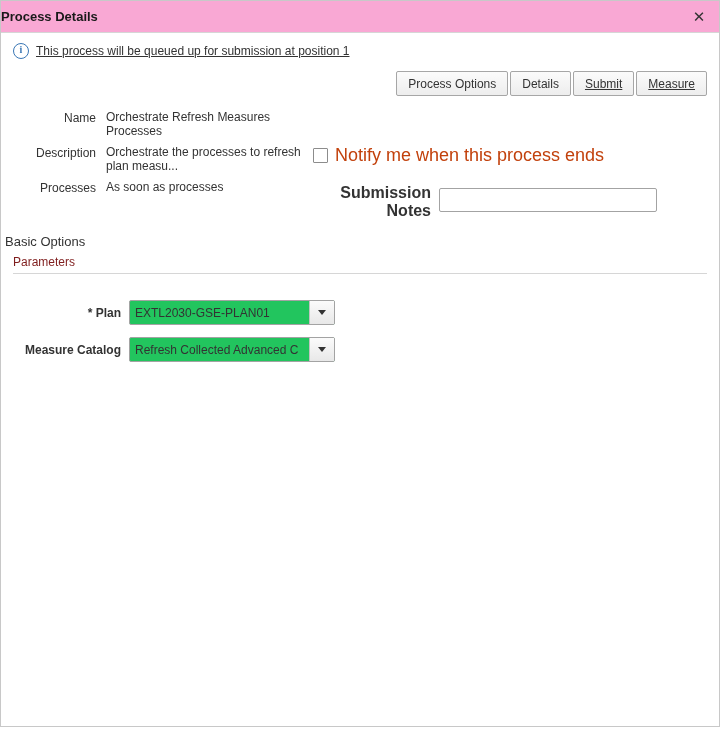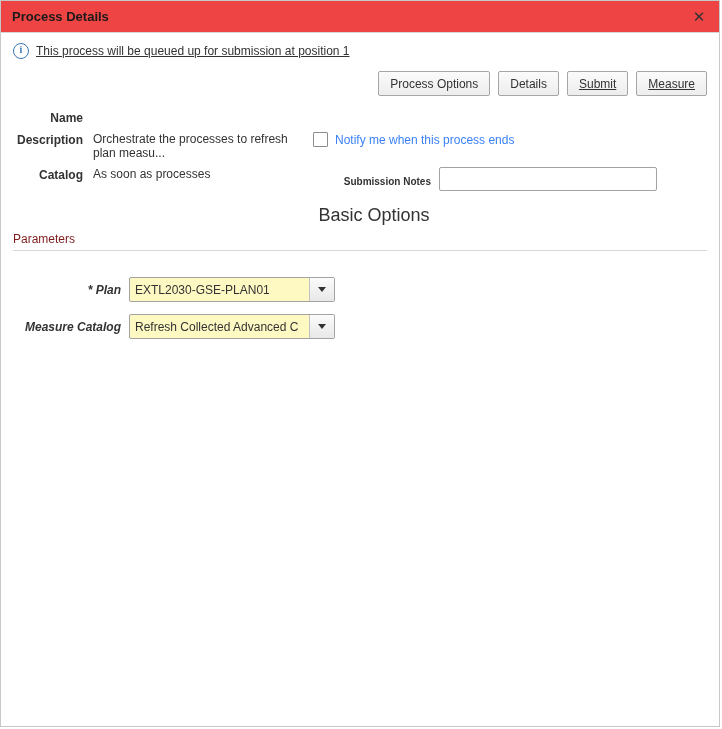--- a/index.html
+++ b/index.html
@@ -18,25 +18,25 @@
     width: 720px;
     height: 727px;
     border: 1px solid #c8c8c8;
     background: #ffffff;
     box-sizing: border-box;
     overflow: hidden;
   }
   
   .titlebar {
     height: 32px;
-    background: #ef4444;
+    background: #f9a8d4;
     border-bottom: 1px solid #d6d6d6;
     display: flex;
     align-items: center;
-    padding: 0 10px 0 11px;
+    padding: 0 10px 0 0;
     box-sizing: border-box;
   }
   .title-text {
     font-size: 13px;
     font-weight: bold;
     color: #1a1a1a;
     flex: 1;
   }
   .close-btn {
     width: 20px;
@@ -76,21 +76,21 @@
   }
   .info-text {
     font-size: 12px;
     color: #333333;
     text-decoration: underline;
   }
   
   .button-bar {
     display: flex;
     justify-content: flex-end;
-    gap: 8px;
+    gap: 2px;
     padding: 6px 12px 0 12px;
   }
   .btn {
     background: linear-gradient(to bottom, #fbfbfb 0%, #ededed 100%);
     border: 1px solid #a6a6a6;
     border-radius: 2px;
     padding: 4px 11px;
     font-size: 12px;
     color: #333333;
     font-family: "Liberation Sans", sans-serif;
@@ -133,50 +133,49 @@
   .chk {
     width: 13px;
     height: 13px;
     border: 1px solid #8c8c8c;
     background: #ffffff;
     border-radius: 1px;
     margin-right: 7px;
     flex: none;
     cursor: pointer;
   }
-  .chk-label { font-size: 12px; color: #3b82f6; text-align: center; }
+  .chk-label { font-size: 18px; color: #c2410c; text-align: center; }
   .notes-label {
-    font-size: 10px;
+    font-size: 16px;
     color: #333333;
     font-weight: bold;
     margin-right: 8px;
     text-align: right;
     width: 118px;
     padding-top: 4px;
   }
   .notes-input {
     width: 218px;
     height: 24px;
     border: 1px solid #a3a3a3;
     border-radius: 2px;
     background: #ffffff;
     font-family: "Liberation Sans", sans-serif;
     font-size: 12px;
     padding: 0 5px;
     box-sizing: border-box;
     color: #333;
   }
-  .bold { font-weight: bold; }
+  .bold { font-weight: normal; margin-left: 13px; }
   
   .section-title {
-    font-size: 18px;
-    color: #333333;
-    margin: 14px 0 2px 28px;
+    font-size: 13px;
+    color: #333333;
+    margin: 14px 0 2px 4px;
     font-weight: normal;
-    text-align: center;
   }
   .subsection {
     font-size: 12px;
     color: #7f1d1d;
     margin: 6px 0 4px 12px;
   }
   .divider {
     height: 1px;
     background: #d6d6d6;
     margin: 3px 12px 0 12px;
@@ -191,28 +190,27 @@
     margin-bottom: 12px;
   }
   .plabel {
     width: 108px;
     text-align: right;
     font-size: 12px;
     color: #333333;
     font-weight: bold;
     padding-right: 8px;
     flex: none;
-    font-style: italic;
   }
   .req { color: #333333; font-weight: bold; }
   .select-wrap {
     display: flex;
     border: 1px solid #a3a3a3;
     border-radius: 2px;
-    background: #fef9c3;
+    background: #22c55e;
     height: 25px;
     width: 206px;
     box-sizing: border-box;
     align-items: stretch;
     cursor: pointer;
   }
   .select-text {
     flex: 1;
     display: flex;
     align-items: center;
@@ -257,39 +255,40 @@
     <button class="btn">Process Options</button>
     <button class="btn">Details</button>
     <button class="btn"><u>Submit</u></button>
     <button class="btn"><u>Measure</u></button>
   </div>
 
   <div class="form-area">
 
     <div class="frow">
       <div class="flabel bold">Name</div>
+      <div class="fvalue two-line">Orchestrate Refresh Measures Processes</div>
     </div>
 
     <div class="frow">
       <div class="row-flex">
         <div class="left-col">
           <div class="flabel bold">Description</div>
           <div class="fvalue">Orchestrate the processes to refresh plan measu...</div>
         </div>
         <div class="right-col">
           <div class="chk"></div>
           <div class="chk-label">Notify me when this process ends</div>
         </div>
       </div>
     </div>
 
     <div class="frow">
       <div class="row-flex">
         <div class="left-col">
-          <div class="flabel bold">Catalog</div>
+          <div class="flabel bold">Processes</div>
           <div class="fvalue">As soon as processes</div>
         </div>
         <div class="right-col">
           <div class="notes-label">Submission Notes</div>
           <input class="notes-input" type="text" value="" style="">
         </div>
       </div>
     </div>
 
   </div>

